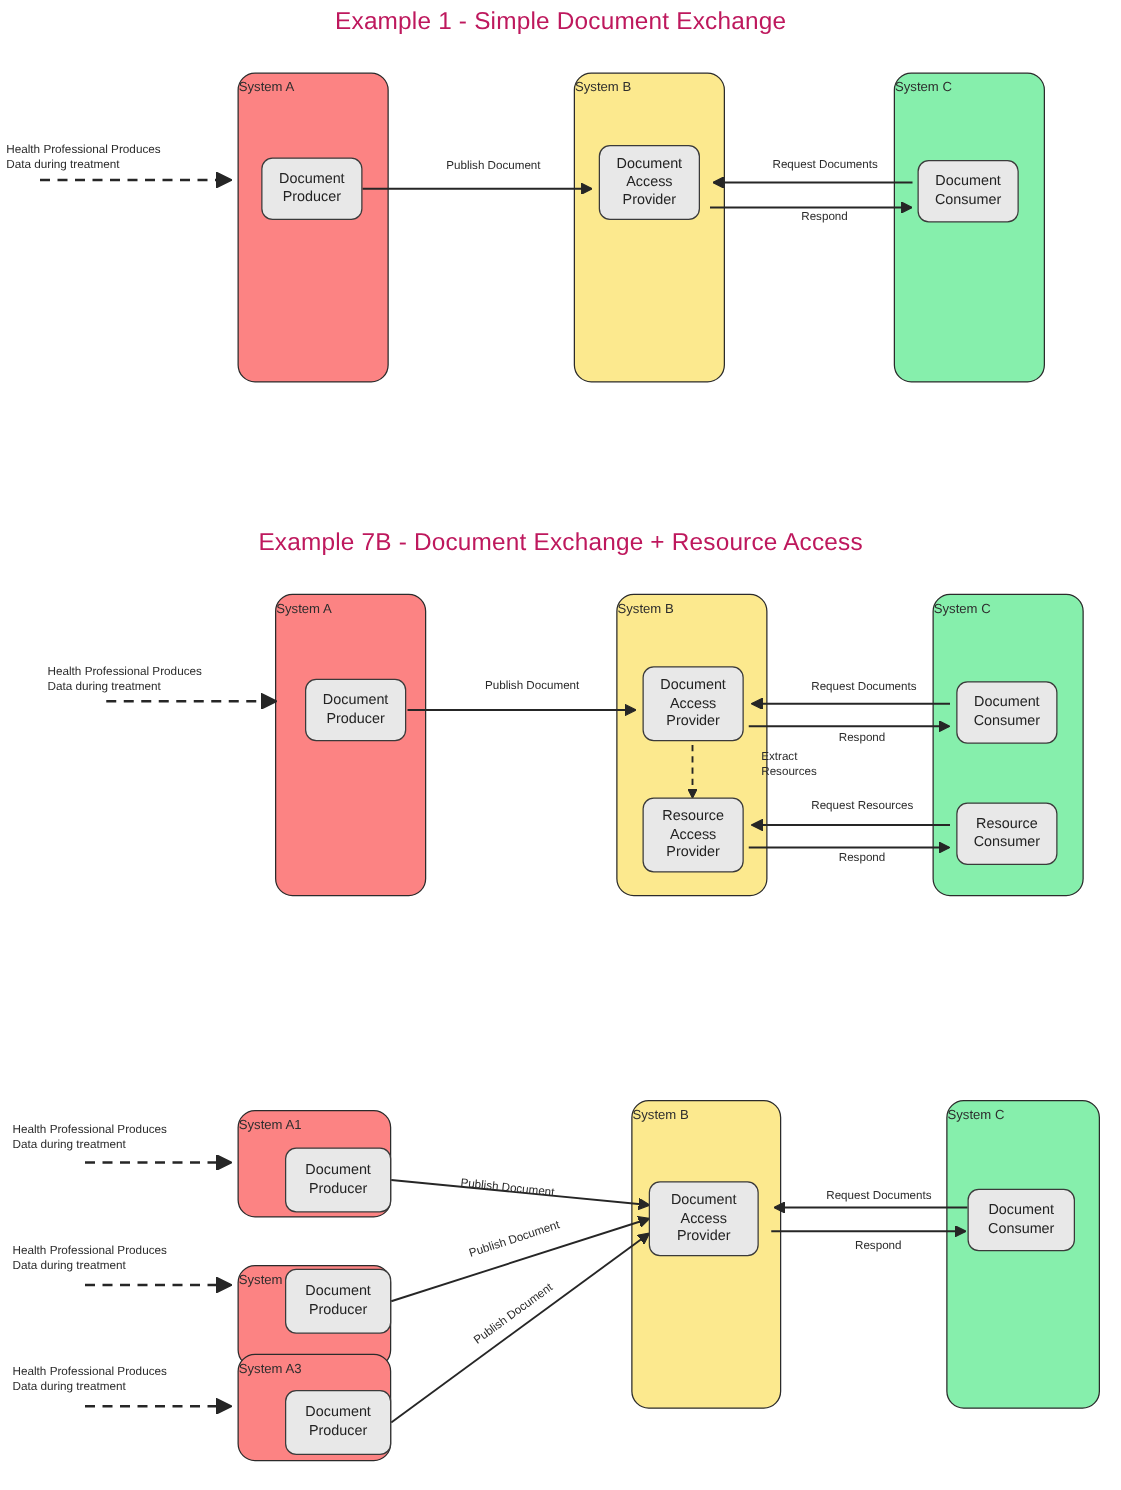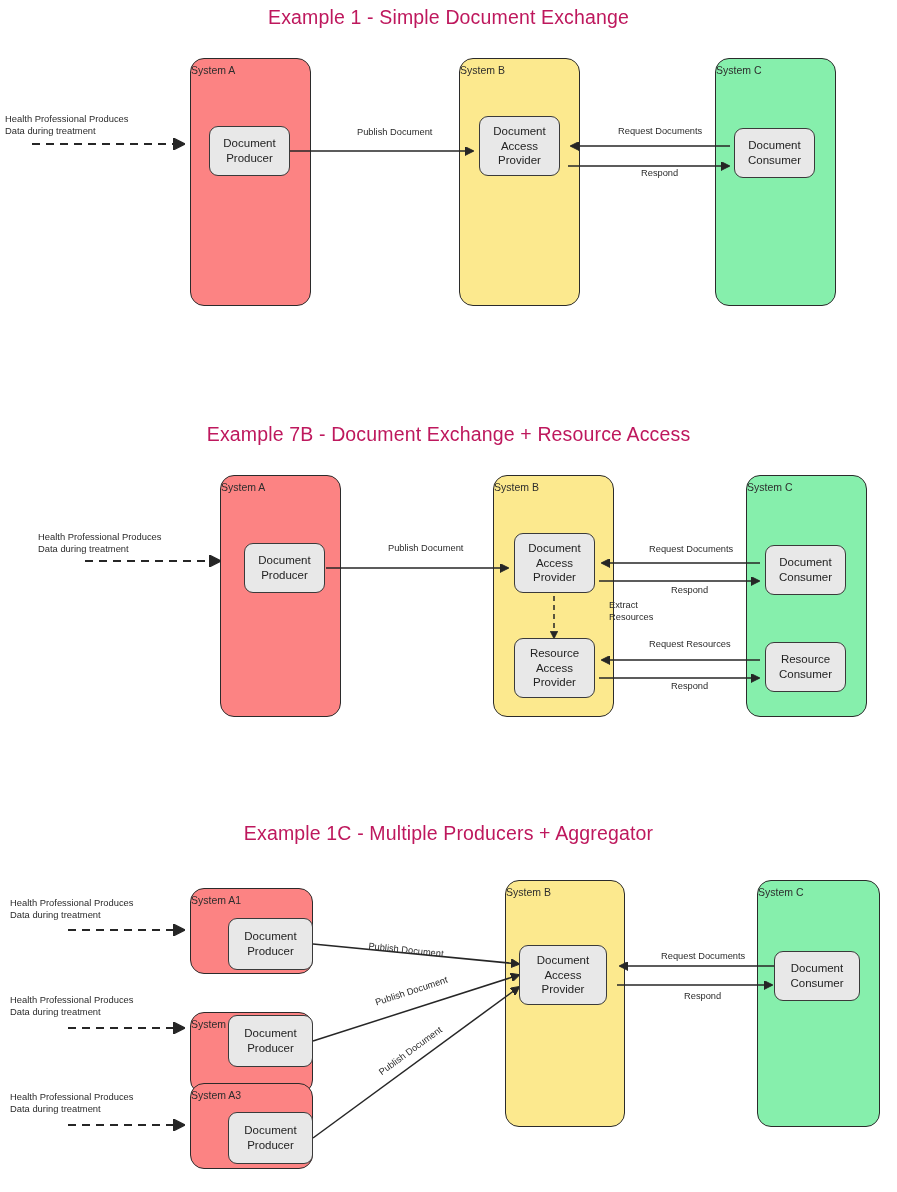--- a/index.html
+++ b/index.html
@@ -196,21 +196,20 @@
   <div class="note" style="left:38px; top:531px;">Health Professional Produces
 Data during treatment</div>
   <div class="edge-label" style="left:388px; top:543px;">Publish Document</div>
   <div class="edge-label" style="left:649px; top:544px;">Request Documents</div>
   <div class="edge-label" style="left:671px; top:585px;">Respond</div>
   <div class="edge-label" style="left:561px; top:600px;margin-left:48px;">Extract
 Resources</div>
   <div class="edge-label" style="left:649px; top:639px;">Request Resources</div>
   <div class="edge-label" style="left:671px; top:681px;">Respond</div>
 
-  <div class="diagram-title" style="top:822px;">Example 1C - Multiple Producers + Aggregator</div>
 
   <div class="system red" style="left:190px; top:888px; width:123px; height:86px;padding-left:44px;">
     <div class="system-label">System A1</div>
   </div>
   <div class="system red" style="left:190px; top:1012px; width:123px; height:82px;">
     <div class="system-label">System A2</div>
   </div>
   <div class="system red" style="left:190px; top:1083px; width:123px; height:86px;">
     <div class="system-label">System A3</div>
   </div>

